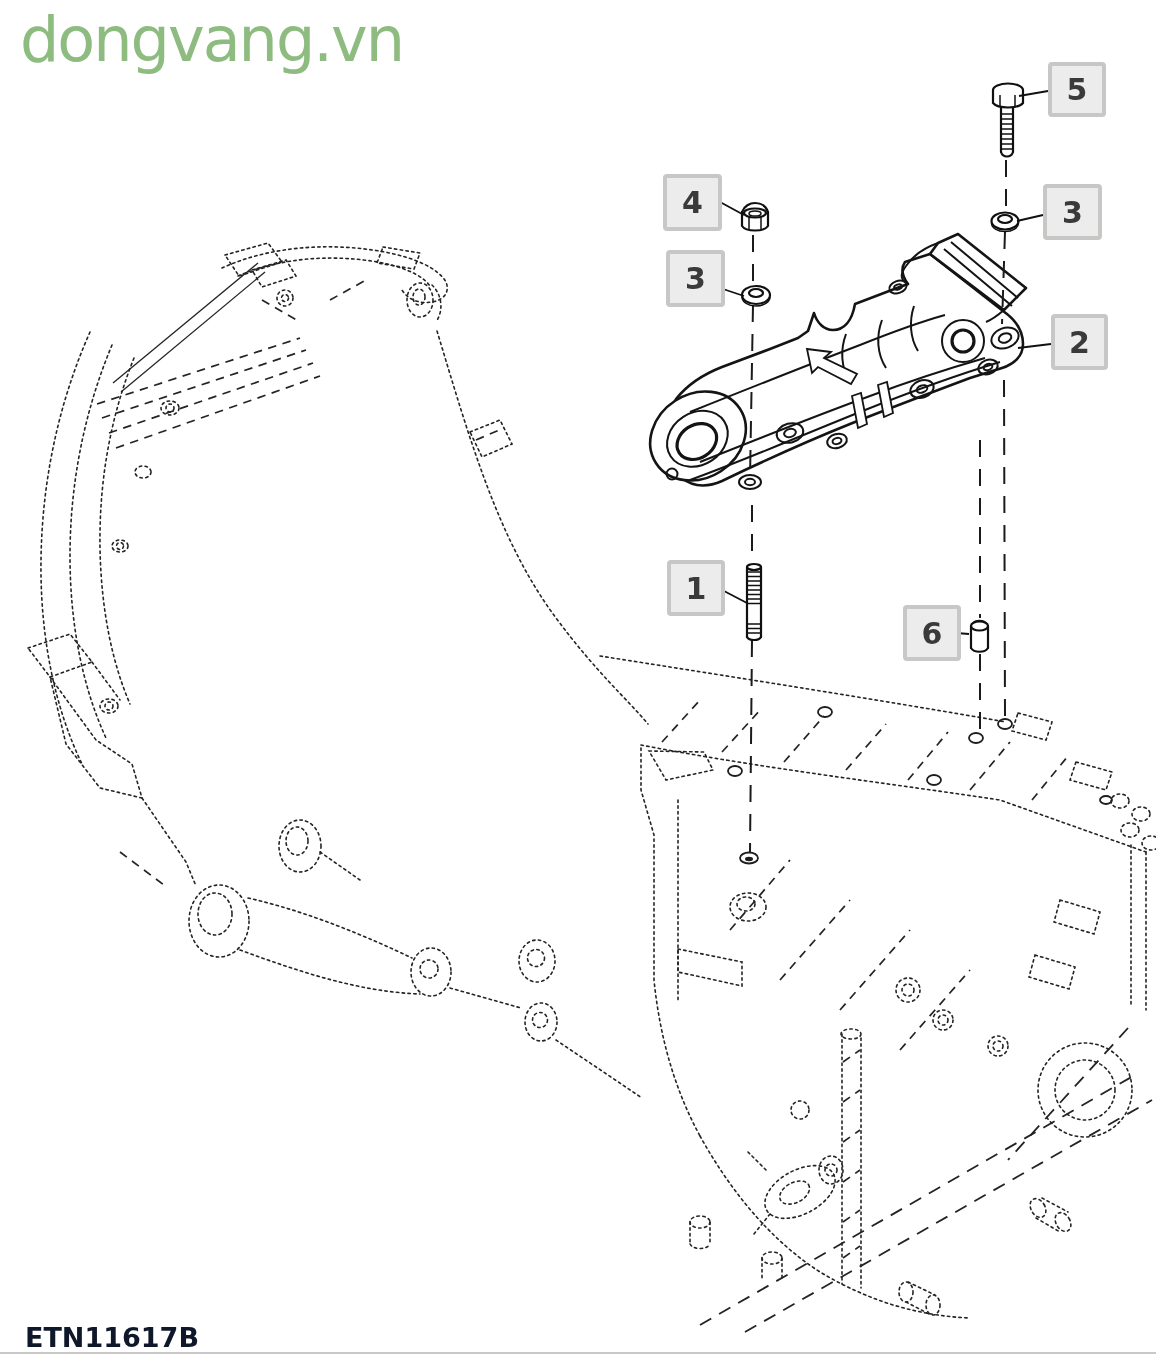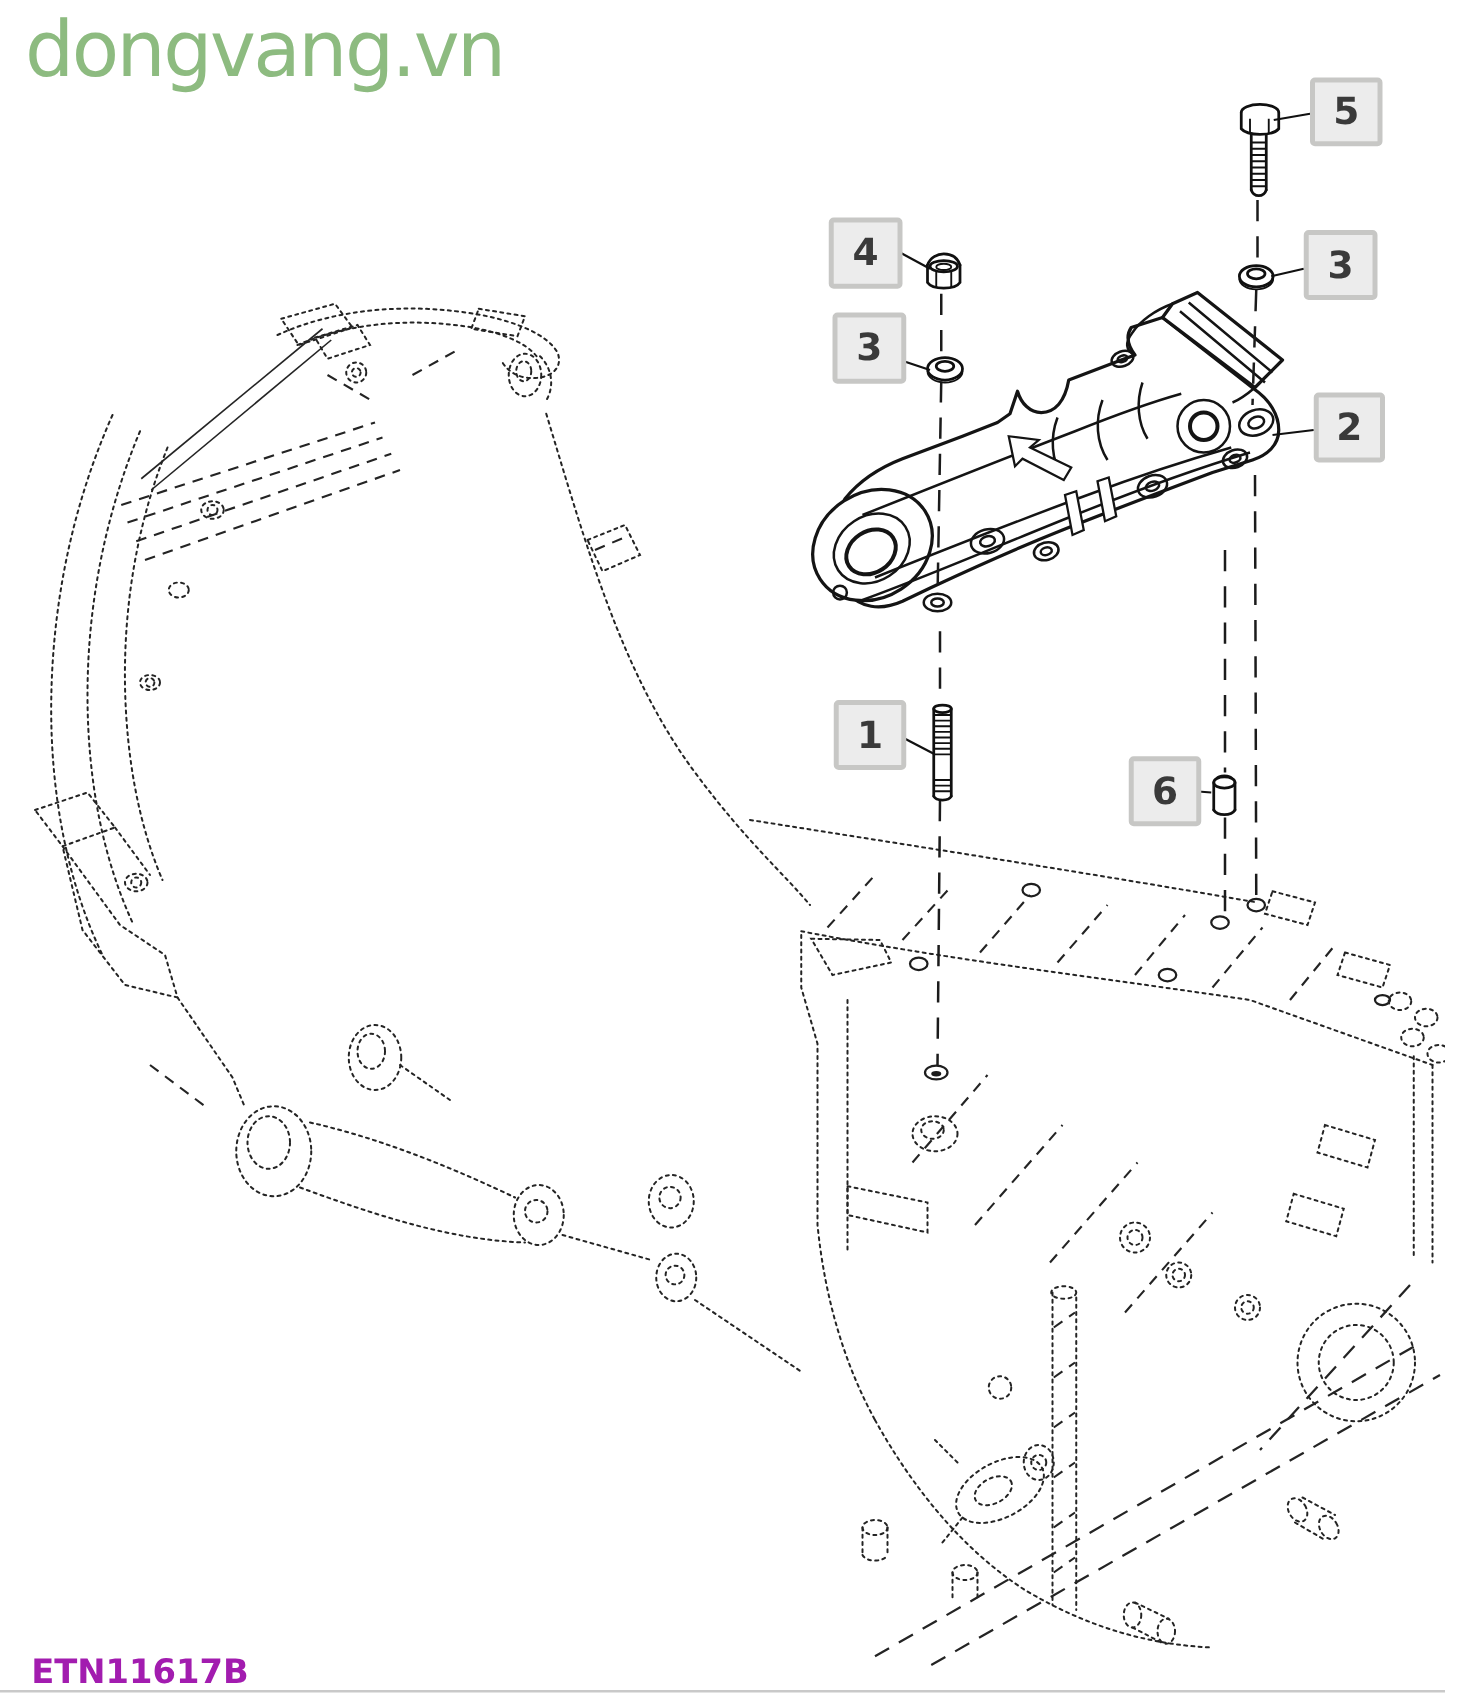--- a/index.html
+++ b/index.html
@@ -26,21 +26,21 @@
   .leader { fill:none; stroke:#111; stroke-width:1.8; }
 
   .watermark {
     position:absolute; left:20px; top:6px;
     font-family:"DejaVu Sans", sans-serif;
     font-size:62px; letter-spacing:-2px; line-height:1.1;
   }
   .figure-code {
     position:absolute; left:25px; top:1322px;
     font-family:"DejaVu Sans", sans-serif;
-    font-weight:bold; font-size:27px; color:#a21caf;
+    font-weight:bold; font-size:27px; color:#0f172a;
   }
   .callout {
     position:absolute; box-sizing:border-box;
     background:var(--box-fill,#ececec);
     border:4px solid var(--box-border,#c7c7c5);
     border-radius:4px;
     display:flex; align-items:center; justify-content:center;
     font-family:"DejaVu Sans", sans-serif;
     font-weight:bold; font-size:30px;
     color:var(--box-num,#3a3a3a);

